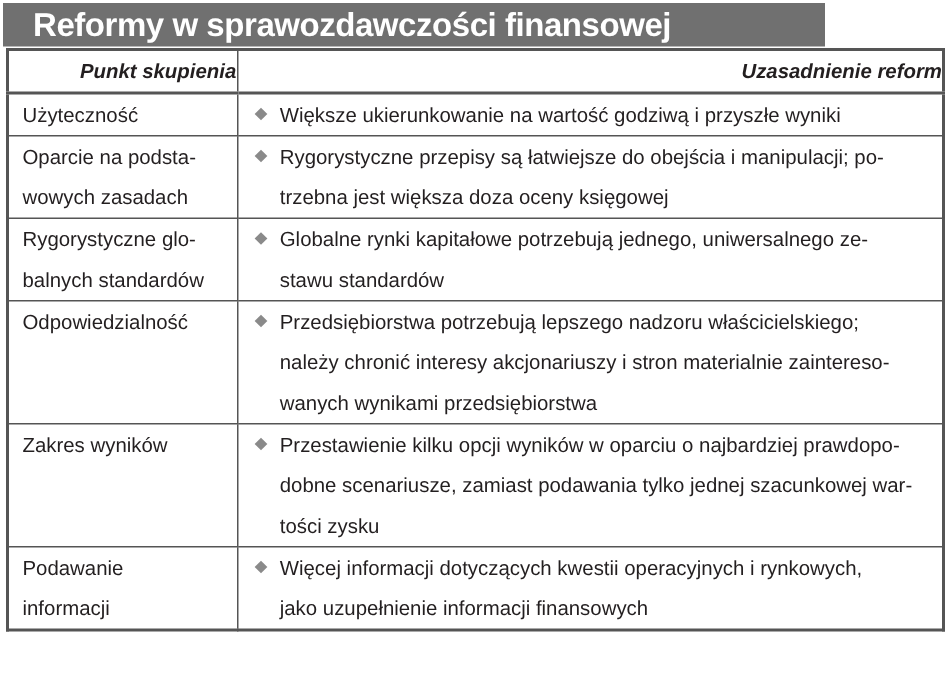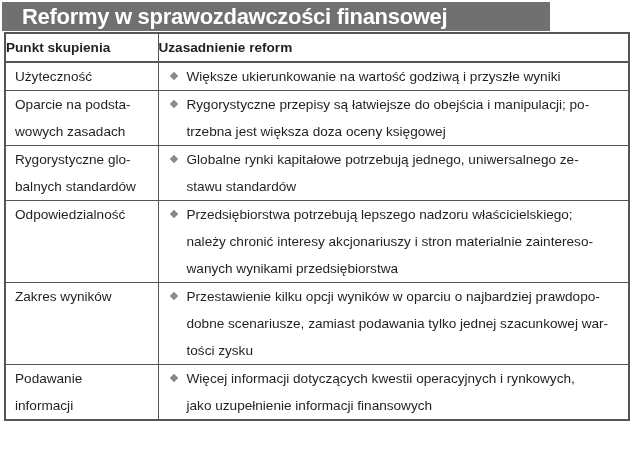--- a/index.html
+++ b/index.html
@@ -8,21 +8,21 @@
   .title-bar { position: absolute; left: 2px; top: 2px; width: 548px; height: 29px;
                background: #707070; }
   .title-text { position: absolute; left: 20px; top: 1px; font-size: 22px; font-weight: bold;
                 color: #ffffff; letter-spacing: -0.3px; line-height: 28px; }
   table { position: absolute; left: 4px; top: 32px; width: 624px; border-collapse: collapse;
           table-layout: fixed; border: 2px solid #555; }
   col.c1 { width: 153px; }
   col.c2 { width: 471px; }
   th, td { border: 1px solid #555; vertical-align: top; font-size: 13.6px; line-height: 27px;
            padding: 0 0 0 9px; }
-  thead th { border-bottom: 2px solid #555; height: 27px; font-weight: bold; text-align: left; padding: 0; }
+  thead th { border-bottom: 2px solid #555; height: 27px; font-weight: bold; text-align: right; padding: 0; font-style: italic; }
   td.focus { padding-left: 9px; }
   td.reason { padding-left: 12px; padding-right: 4px; }
   .bullet-line { position: relative; padding-left: 16px; }
   .diamond { position: absolute; left: 0; top: 10px; width: 6px; height: 6px; background: #8a8a8a;
              transform: rotate(45deg); }
 </style>
 </head>
 <body>
 
 <div class="title-bar">

